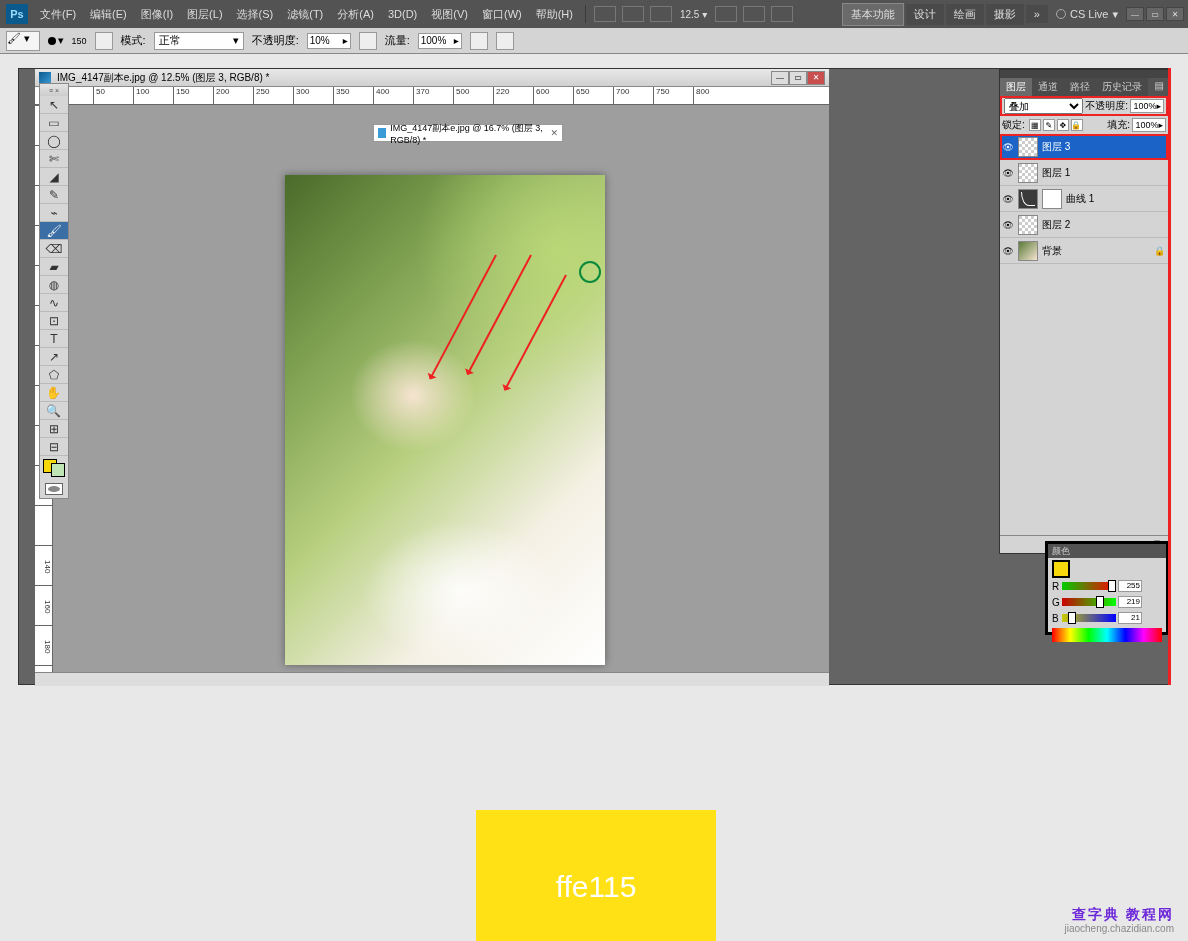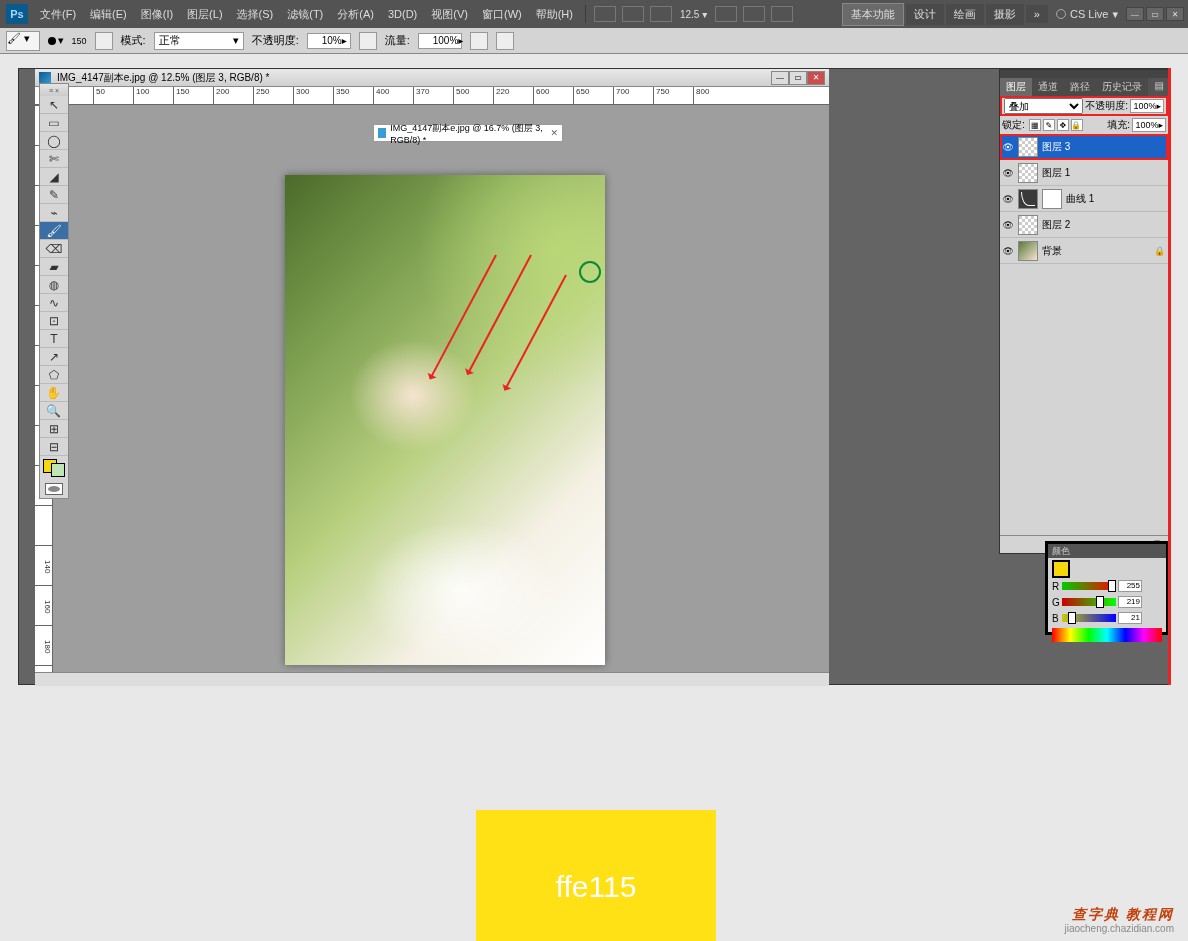--- a/index.html
+++ b/index.html
@@ -21,21 +21,21 @@
 
 .options-bar { height: 26px; background: #d4d4d4; border-bottom: 1px solid #888; display: flex; align-items: center; font-size: 11px; padding: 0 6px; gap: 8px; }
 .options-bar .tool-preview { width: 34px; height: 20px; border: 1px solid #999; background: #f5f5f5; position: relative; }
 .options-bar .brush-size { display: flex; align-items: center; gap: 2px; }
 .options-bar .brush-dot { width: 8px; height: 8px; border-radius: 50%; background: #000; }
 .options-bar .brush-num { font-size: 9px; }
 .options-bar .opt-icon { width: 18px; height: 18px; border: 1px solid #999; background: #eee; }
 .options-bar select, .options-bar .combo { height: 18px; font-size: 11px; border: 1px solid #999; background: #fff; padding: 0 4px; }
 .options-bar .combo { width: 90px; display: inline-flex; align-items: center; justify-content: space-between; }
 .options-bar .opt-label { }
-.options-bar .pct-box { width: 44px; height: 16px; border: 1px solid #999; background: #fff; display: inline-flex; align-items: center; justify-content: space-between; padding: 0 14px; font-size: 10px; }
+.options-bar .pct-box { width: 44px; height: 16px; border: 1px solid #999; background: #fff; display: inline-flex; align-items: center; justify-content: space-between; padding: 0 2px; font-size: 10px; }
 
 
 .workspace { position: absolute; top: 54px; left: 0; right: 0; bottom: 0; background: #e8e8e8; }
 
 
 .ps-body { position: absolute; left: 18px; top: 14px; width: 1152px; height: 617px; background: #646464; border: 1px solid #333; }
 
 
 .doc-window { position: absolute; left: 16px; top: 0; width: 794px; height: 617px; background: #9e9e9e; display: flex; flex-direction: column; }
 .doc-header { height: 18px; background: linear-gradient(#e8e8e8,#d0d0d0); display: flex; align-items: center; font-size: 10px; padding: 0 4px; gap: 6px; border-bottom: 1px solid #888; }
@@ -129,21 +129,21 @@
 .color-panel .srow.G .bar::after { right: 12px; }
 .color-panel .srow.B .bar::after { left: 6px; }
 .color-panel .srow .val { width: 24px; height: 12px; border: 1px solid #999; background: #fff; font-size: 8px; text-align: right; padding-right: 1px; }
 .color-panel .strip { height: 14px; background: linear-gradient(90deg,#f00,#ff0,#0f0,#0ff,#00f,#f0f,#f00); margin-top: 2px; }
 
 
 .color-chip { position: absolute; left: 476px; top: 756px; width: 240px; height: 154px; background: #ffe115; display: flex; align-items: center; justify-content: center; color: #fff; font-size: 30px; font-weight: 500; }
 
 
 .watermark { position: absolute; right: 14px; bottom: 6px; font-size: 14px; color: #888; text-align: right; line-height: 1.2; }
-.watermark .main { color: #c2410c; font-weight: bold; letter-spacing: 2px; font-style: italic; }
+.watermark .main { color: #6d28d9; font-weight: bold; letter-spacing: 2px; }
 .watermark .sub { font-size: 10px; }
 
 
 .red-edge { position: absolute; right: 17px; top: 14px; width: 3px; height: 617px; background: #e22; z-index: 20; }
 </style>
 </head>
 <body>
 
 <div class="menubar">
   <div class="ps-logo">Ps</div>

